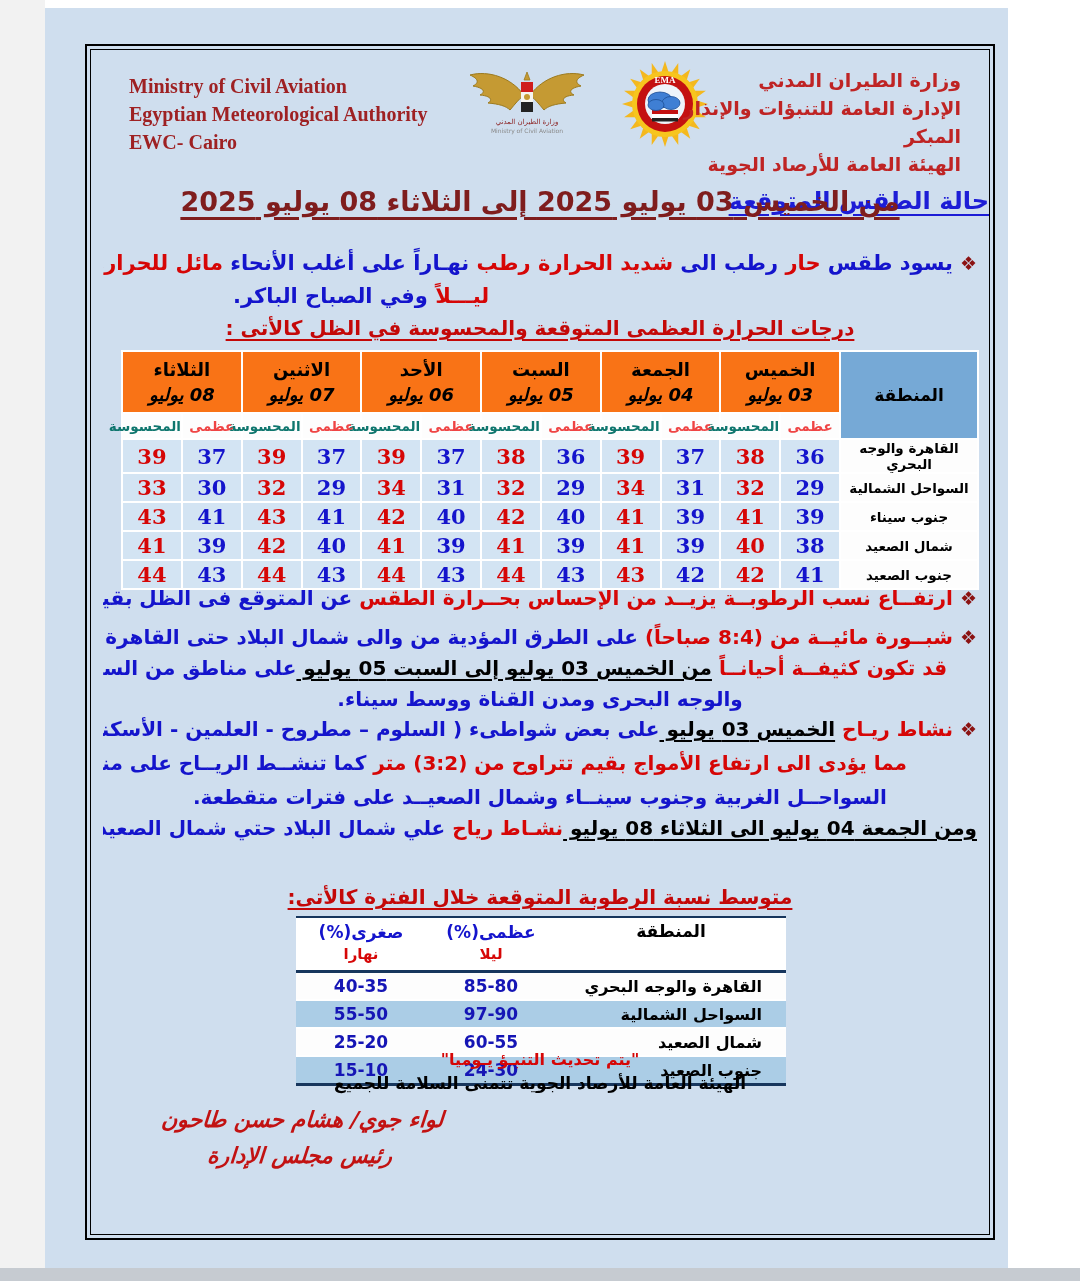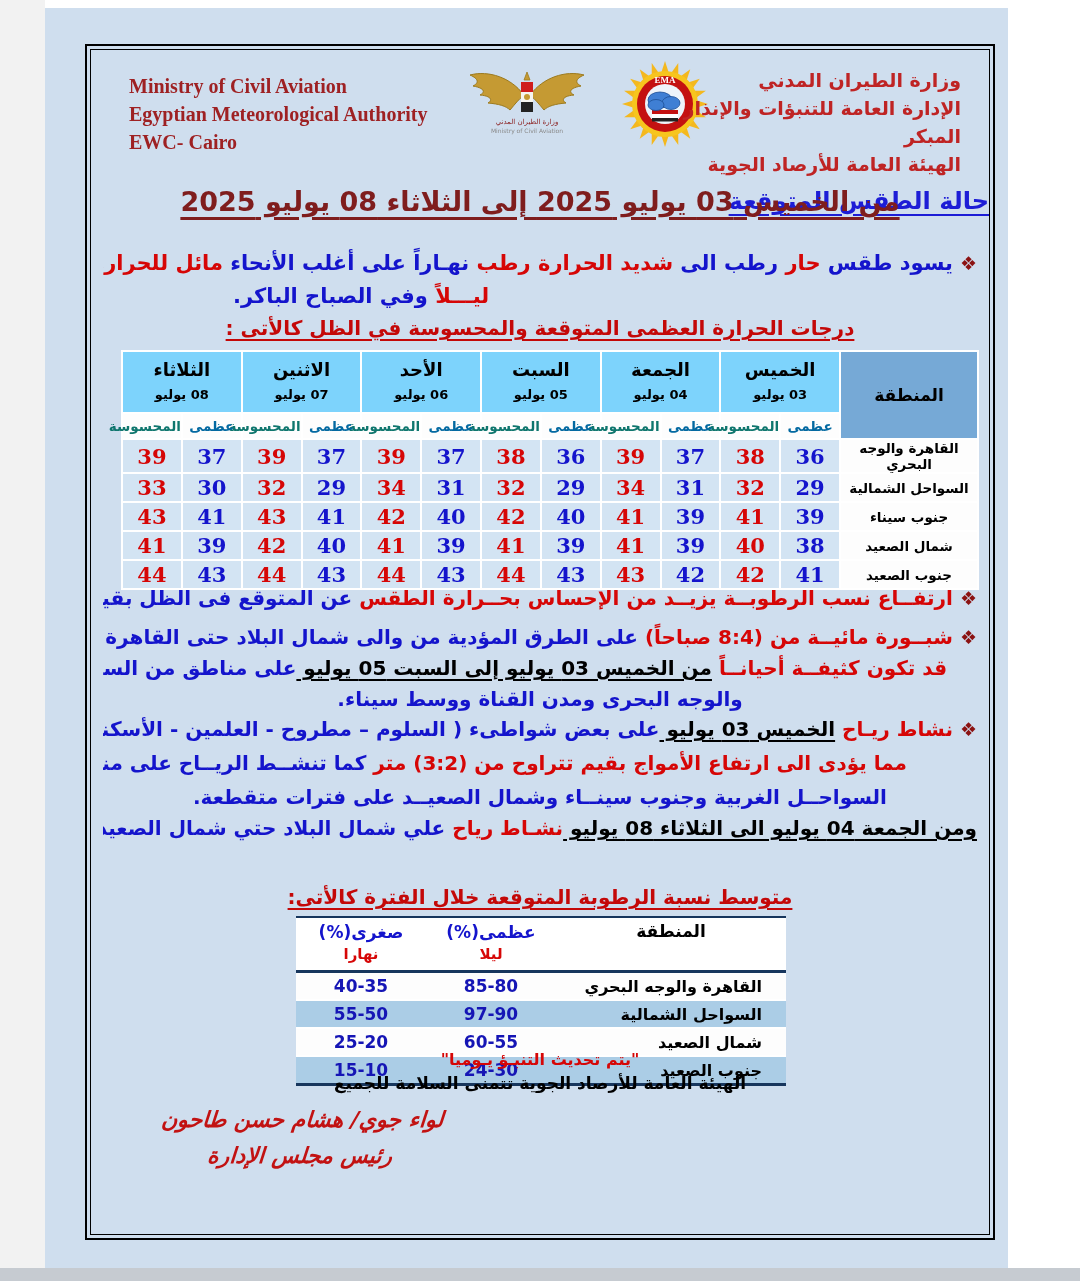--- a/index.html
+++ b/index.html
@@ -51,25 +51,25 @@
                color:#c40808;font-weight:bold;font-size:20px;text-decoration:underline;
                text-decoration-thickness:2px;text-underline-offset:4px;}
   .t-heading{top:266px;}
   .h-heading{top:835px;}
 
   
   .temp-table{position:absolute;left:30px;top:300px;width:858px;border-collapse:separate;
               border-spacing:2px;table-layout:fixed;background:#fff;}
   .temp-table th,.temp-table td{text-align:center;vertical-align:middle;padding:0;}
   .th-region{width:136px;background:#76a9d6;color:#000;font-size:17px;font-weight:bold;}
-  .th-day{background:#7dd3fc;height:60px;color:#000;}
+  .th-day{background:#f97316;height:60px;color:#000;}
   .day-name{font-size:18px;font-weight:bold;line-height:26px;}
-  .day-date{font-size:13px;font-weight:bold;line-height:24px;}
+  .day-date{font-size:18px;font-weight:bold;line-height:24px;font-style:italic;}
   .sub-cell{background:#fdfdfd;height:24px;font-size:13.5px;font-weight:bold;}
-  .sub-max{color:#0369a1;}
+  .sub-max{color:#ef4444;}
   .sub-felt{color:#0f766e;}
   .td-region{background:#fdfdfd;font-size:13.5px;font-weight:bold;height:27px;color:#000;}
   .val{background:#d3e4f3;font-family:"DejaVu Serif",serif;font-size:21px;font-weight:bold;height:27px;}
   .td-max{color:#1414cc;}
   .td-felt{color:#d60606;}
 
   
   .hum-table{position:absolute;left:205px;top:866px;width:490px;border-collapse:collapse;
              border-top:2px solid #17365d;border-bottom:3px solid #17365d;table-layout:fixed;}
   .hum-table thead tr{border-bottom:3px solid #17365d;}

